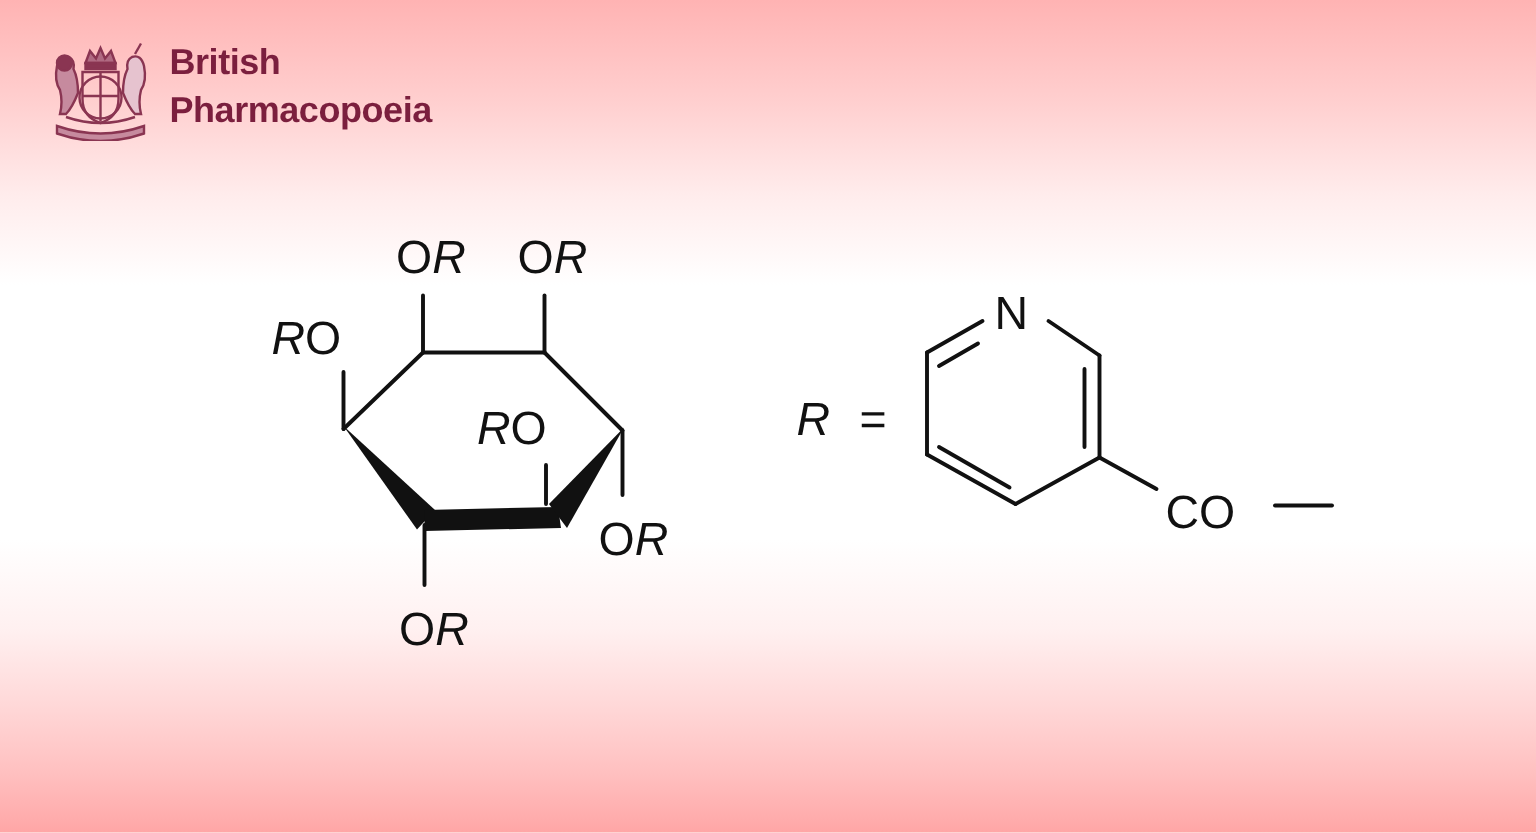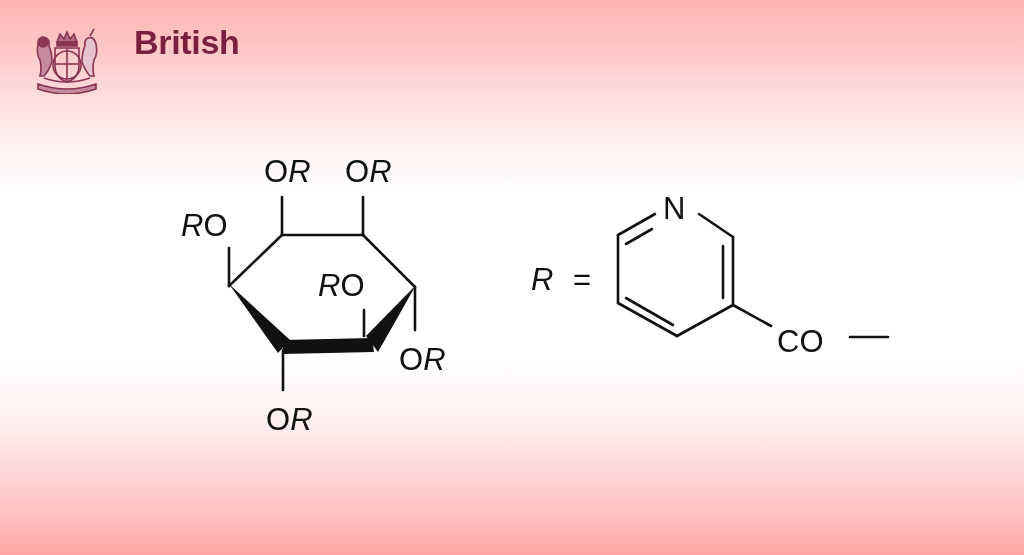--- a/index.html
+++ b/index.html
@@ -7,23 +7,22 @@
     width: 1024px; height: 555px; overflow: hidden; position: relative;
     background: linear-gradient(to bottom,
       #ffb3b3 0px, #ffd0d0 70px, #ffecec 130px, #ffffff 190px,
       #ffffff 360px, #fff0f0 420px, #ffd8d8 470px, #ffc0c0 515px, #ffa6a6 555px);
     font-family: "Liberation Sans", sans-serif;
   }
   .logo { position: absolute; left: 28px; top: 26px; width: 340px; height: 72px; }
   .crest { position: absolute; left: 2px; top: 2px; width: 74px; height: 66px; }
   .brand {
     position: absolute; left: 85px; top: 0px;
-    color: #7b1f3e; font-weight: bold; font-size: 34px; line-height: 32px;
+    color: #7b1f3e; font-weight: bold; font-size: 24px; line-height: 32px;
     letter-spacing: -0.3px;
-    margin-left: 21px;
   }
   .brand div { white-space: nowrap; }
   .structure { position: absolute; left: 0; top: 0; width: 1024px; height: 555px; }
   .structure text { font-family: "Liberation Sans", sans-serif; fill: #111; }
 </style>
 </head>
 <body>
 
 <div class="logo">
   <svg class="crest" viewBox="0 0 74 66">
@@ -42,20 +41,21 @@
 
       <path d="M66 16 Q64 8 58 10 Q54 12 55 18 Q52 24 52 34 Q56 44 60 48 L64 48 Q62 40 64 32 Q68 26 66 16 Z" fill="#e6c3cf"></path>
       <line x1="60" y1="8" x2="64" y2="1"></line>
 
       <path d="M8 56 Q37 66 66 56 L66 61 Q37 71 8 61 Z" fill="#c68a9e"></path>
       <path d="M14 50 Q37 58 60 50"></path>
     </g>
   </svg>
   <div class="brand">
     <div>British</div>
+    <div>Pharmacopoeia</div>
   </div>
 </div>
 
 <svg class="structure" viewBox="0 0 1024 555">
   <g stroke="#111" stroke-width="2.6" fill="none" stroke-linecap="round">
 
     <line x1="229" y1="286" x2="282" y2="235"></line>
     <line x1="282" y1="235" x2="363" y2="235"></line>
     <line x1="363" y1="235" x2="415" y2="287"></line>
 

